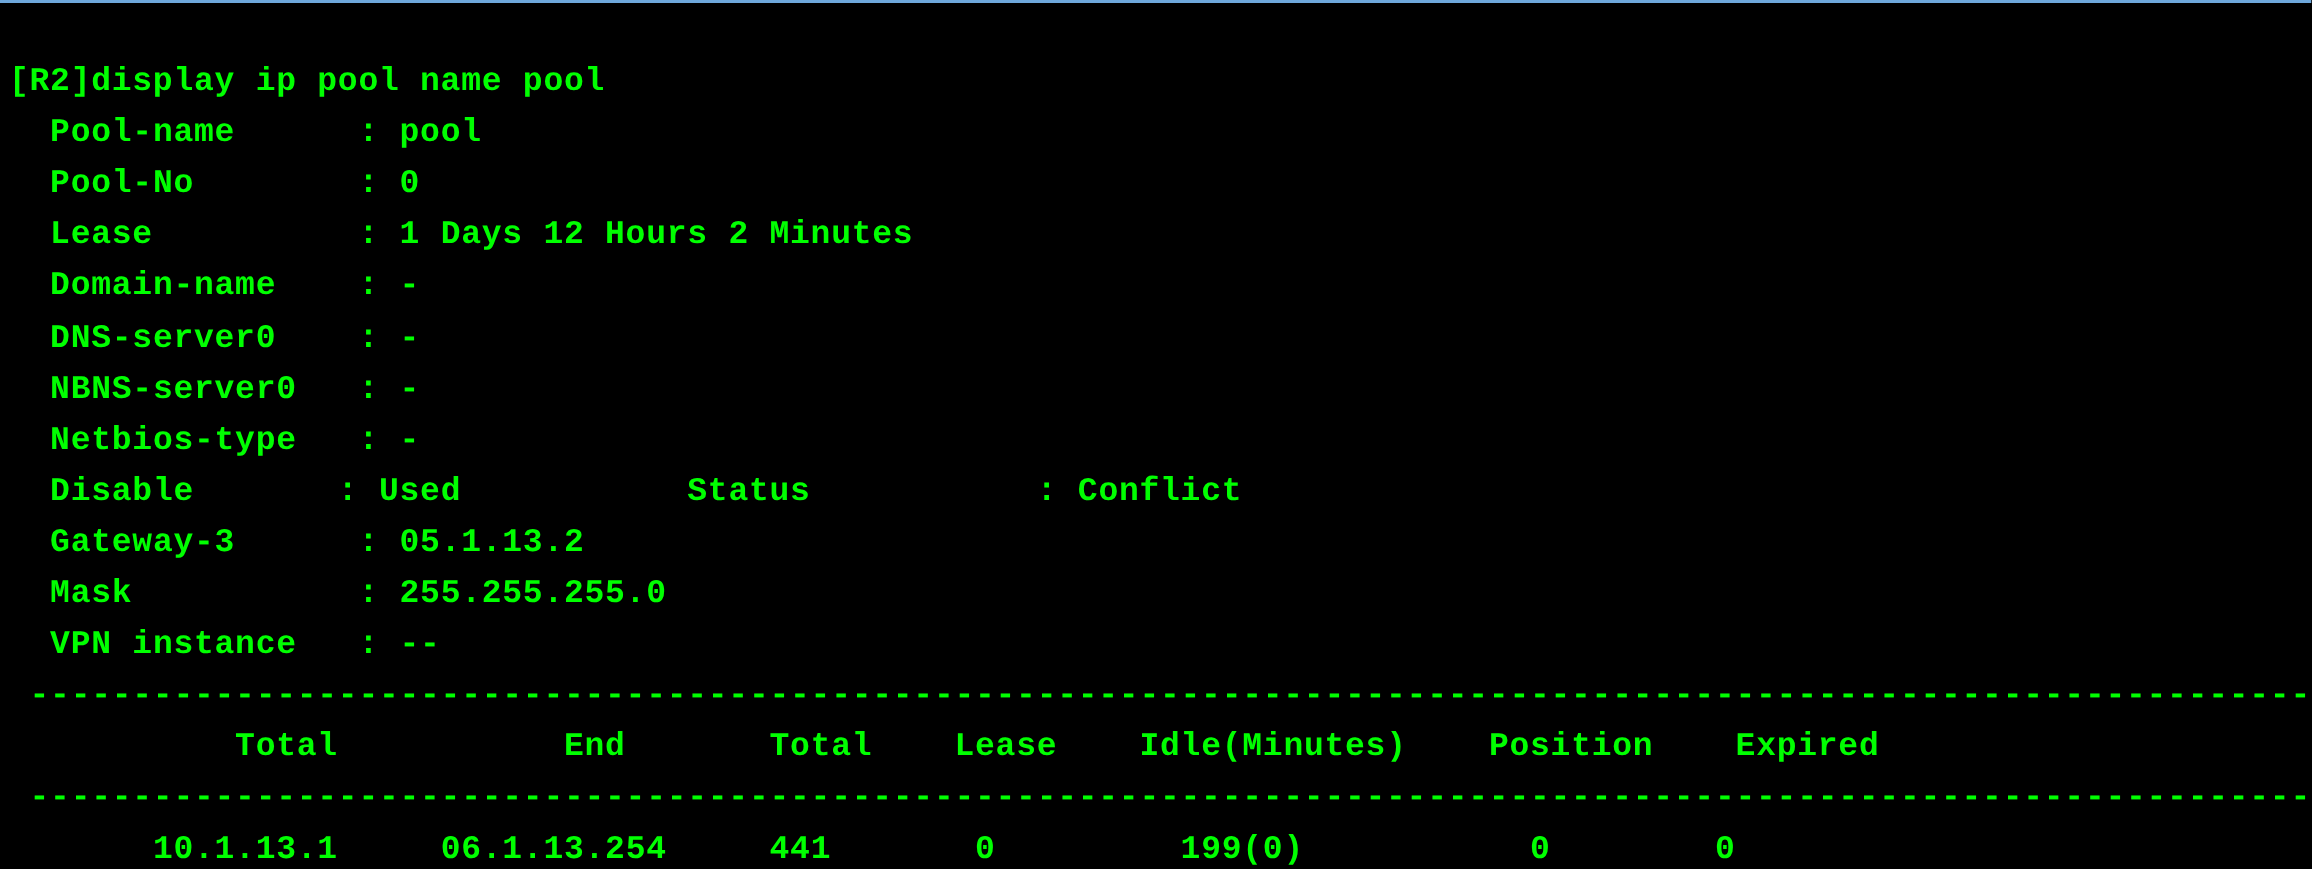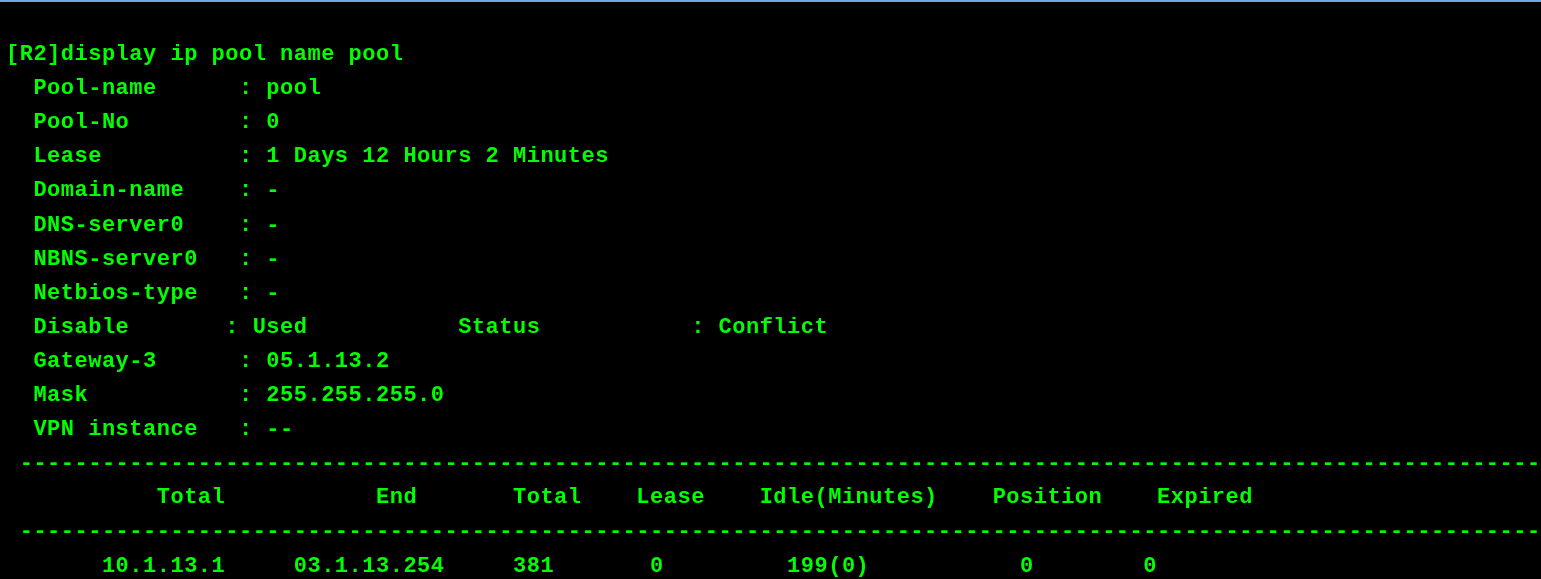--- a/index.html
+++ b/index.html
@@ -33,15 +33,15 @@
   <span>DNS-server0</span>    : <span>-</span>
   <span>NBNS-server0</span>   : <span>-</span>
   <span>Netbios-type</span>   : <span>-</span>
   <span>Disable</span>       : <span>Used</span>           <span>Status</span>           : <span>Conflict</span>
   <span>Gateway-3</span>      : <span>05.1.13.2</span>
   <span>Mask</span>           : <span>255.255.255.0</span>
   <span>VPN instance</span>   : <span>--</span>
 <span> -----------------------------------------------------------------------------------------------------------------</span>
            <span>Total</span>           <span>End</span>       <span>Total</span>    <span>Lease</span>    <span>Idle(Minutes)</span>    <span>Position</span>    <span>Expired</span>
 <span> -----------------------------------------------------------------------------------------------------------------</span>
-       <span>10.1.13.1</span>     <span>03.1.13.254</span>     <span>381</span>       <span>0</span>         <span>199(0)</span>           <span>0</span>        <span>0</span>
+       <span>10.1.13.1</span>     <span>06.1.13.254</span>     <span>441</span>       <span>0</span>         <span>199(0)</span>           <span>0</span>        <span>0</span>
 
 </div>
 
 </body></html>

